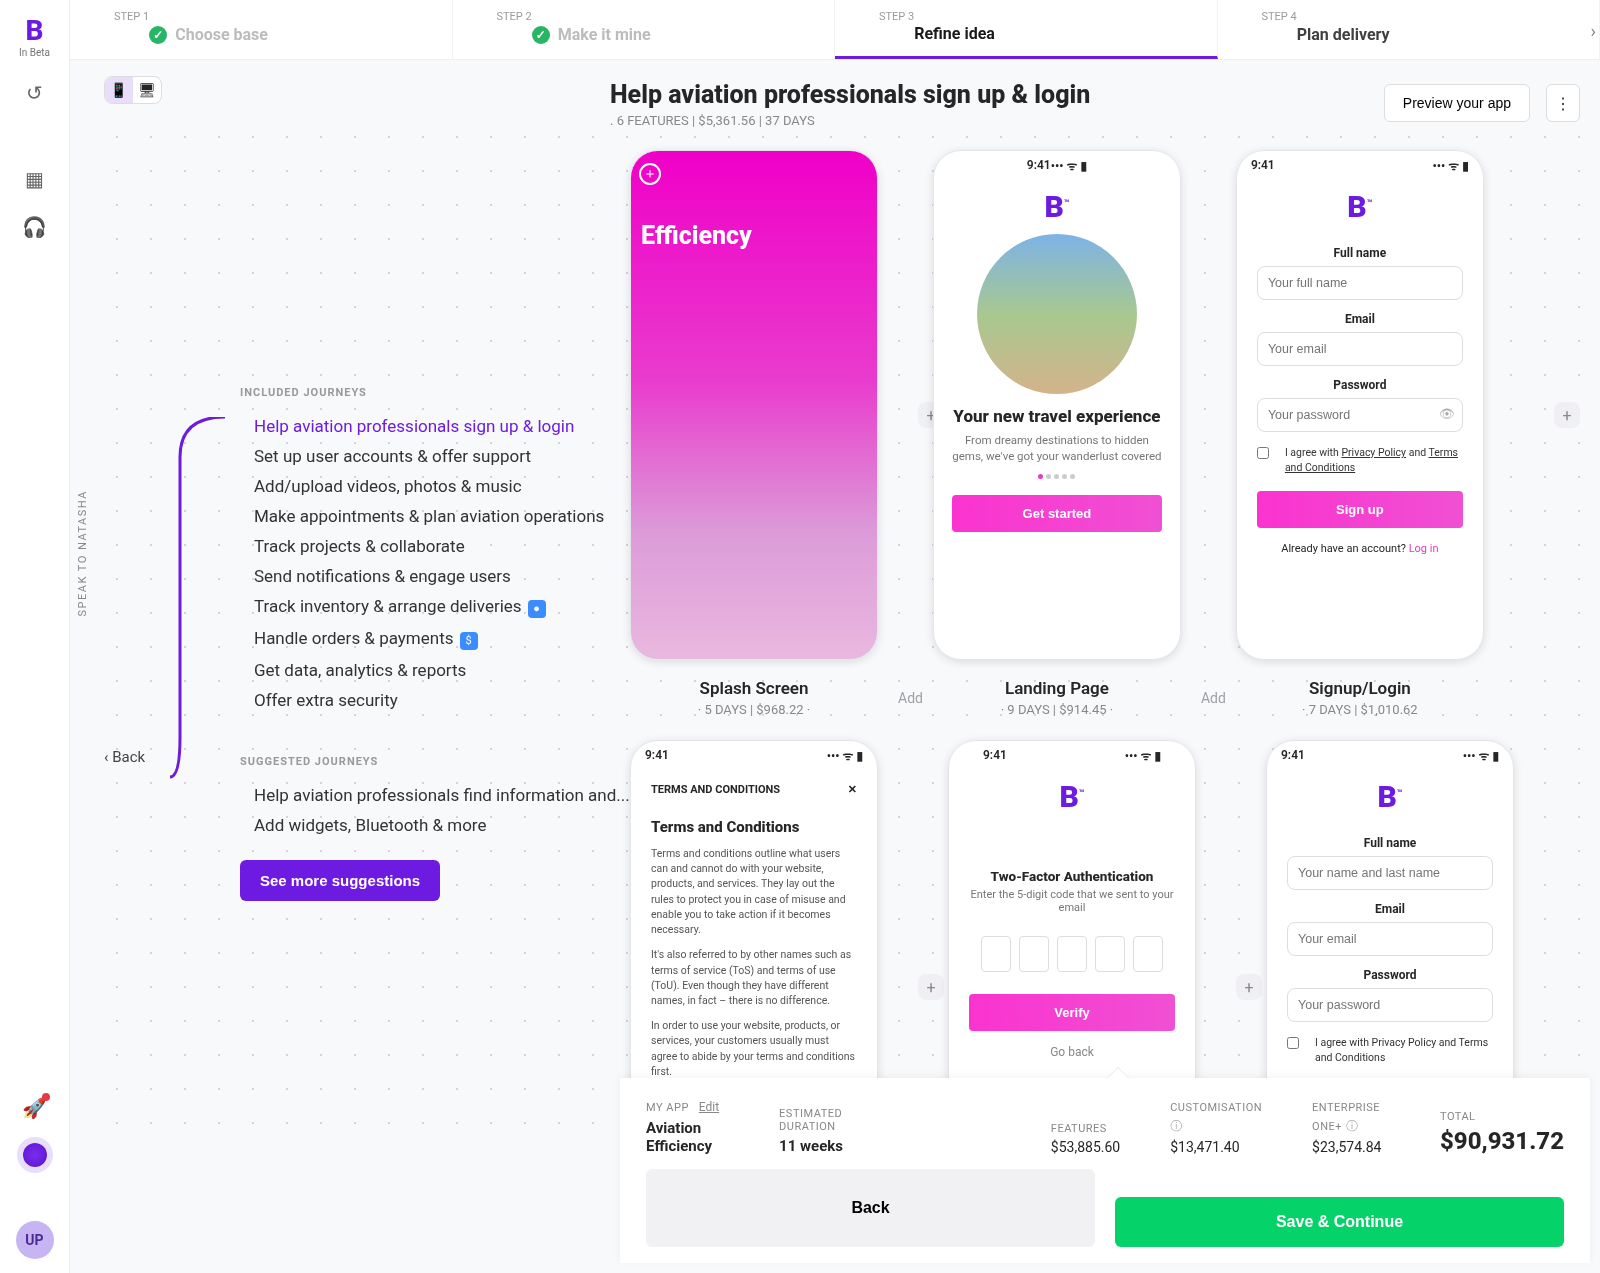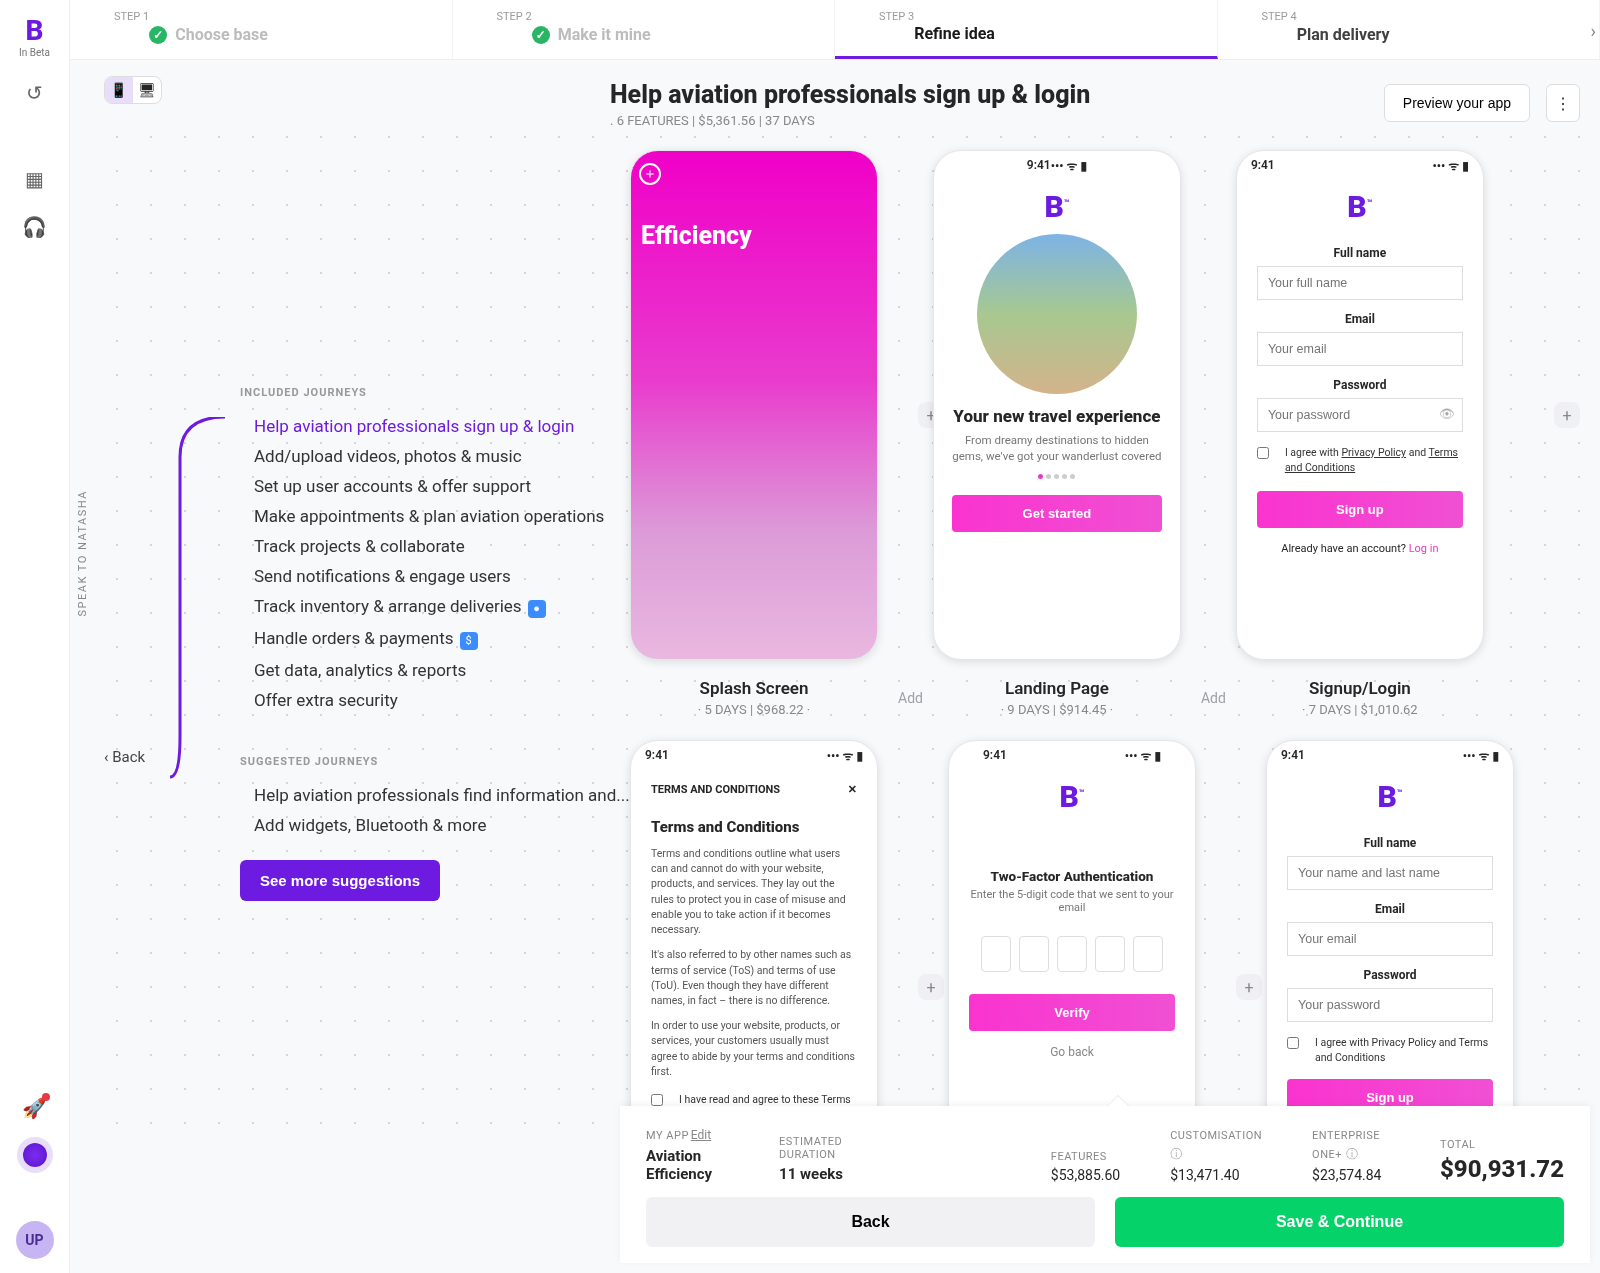--- a/index.html
+++ b/index.html
@@ -58,21 +58,21 @@
 .logo-b { font-size:30px; font-weight:900; color:#6d1be0; margin:10px 0 10px; }
 .hero-img { width:160px; height:160px; border-radius:50%; background:linear-gradient(180deg,#7db3e6,#a7c890,#d4b38b); }
 .landing h3 { font-size:17px; font-weight:800; text-align:center; margin-top:12px; }
 .landing p { font-size:11.5px; color:#777; text-align:center; margin-top:6px; line-height:1.4; }
 .dots { display:flex; gap:3px; justify-content:center; margin:10px 0 16px; }
 .dots span { width:5px;height:5px;border-radius:50%;background:#ccc; }
 .dots span.on { background:#e838c9; }
 .cta { width:100%; background:linear-gradient(90deg,#fa33cf,#f050d4); color:#fff; border:none; border-radius:4px; padding:11px 0; font-size:13px; font-weight:600; cursor:pointer; }
 .form { padding: 0 20px; display:flex; flex-direction:column; font-size:12.5px; }
 .form label { font-weight:700; margin:12px 0 6px; font-size:12px;text-align:center; }
-.form input { border:1px solid #ddd; border-radius:0; padding:9px 10px; font-size:12.5px; color:#888; }
+.form input { border:1px solid #ddd; border-radius:8px; padding:9px 10px; font-size:12.5px; color:#888; }
 .pw { position:relative; }
 .eye { position:absolute; right:8px; top:8px; color:#aaa; }
 .agree { display:flex; align-items:flex-start; gap:16px; font-size:10.5px; margin-top:14px; color:#333; line-height:1.4; }
 .agree input { width:12px;height:12px; margin-top:1px; }
 .agree u { text-decoration:underline; }
 .already { font-size:11px; text-align:center; margin-top:14px; }
 .already a { color:#e838c9; }
 .tc { padding: 8px 20px; }
 .tc-bar { display:flex; justify-content:space-between; align-items:center; font-size:11px; font-weight:700; padding:6px 0 12px; }
 .tc h3 { font-size:15px; font-weight:800; margin:10px 0; }
@@ -87,24 +87,24 @@
 
 .bottombar { position: absolute; left: 620px; right: 10px; bottom: 10px; background: #fff; padding: 18px 26px 16px; display:flex; flex-direction:column; gap:14px; box-shadow: 0 -2px 8px rgba(0,0,0,.05); }
 .bb-row { display:flex; align-items:flex-end; gap:50px; }
 .bb-block { display:flex; flex-direction:column; gap:4px; }
 .bb-k { font-size:11px; color:#888; letter-spacing:.5px; }
 .bb-v { font-size:15px; font-weight:700; }
 .bb-price { font-size:14px;}
 .bb-total { margin-left:auto; }
 .bb-total .t { font-size:24px; font-weight:800; }
 .bb-info { font-size:12px; color:#aaa; }
-.bb-edit { font-size:12px; color:#888; text-decoration:underline; margin-left:2px; cursor:pointer; }
+.bb-edit { font-size:12px; color:#888; text-decoration:underline; margin-left:10px; cursor:pointer; }
 .bb-btns { display:flex; gap:20px; }
 .bb-back { flex:1; background:#f1f1f3; border:none; border-radius:6px; padding:16px 0; font-size:16px; font-weight:700; cursor:pointer; }
-.bb-save { flex:1; background:#06d26a; color:#fff; border:none; border-radius:6px; padding:16px 0; font-size:16px; font-weight:700; cursor:pointer; }
+.bb-save { flex:1; background:#06d26a; color:#fff; border:none; border-radius:6px; padding:16px 0; font-size:16px; font-weight:700; cursor:pointer;margin-top:28px; }
 .notch { position:absolute; top:-8px; left:490px; width:16px; height:16px; background:#fff; transform:rotate(45deg); border:1px solid #eee; border-right:none; border-bottom:none; }
 </style>
 </head>
 <body>
 
 <div class="leftbar">
   <div style="text-align:center">
     <div class="logo">B</div>
     <div class="logo-beta">In Beta</div>
   </div>
@@ -160,22 +160,22 @@
 
 <div class="canvas">
 
   <svg class="bracket">
     <path d="M55 0 Q 10 0 10 40 L 10 320 Q 10 360 0 360" stroke="#6d1be0" stroke-width="3" fill="none"></path>
   </svg>
 
   <div class="journeys">
     <div class="j-head">INCLUDED JOURNEYS</div>
     <div class="j-item sel">Help aviation professionals sign up &amp; login</div>
+    <div class="j-item">Set up user accounts &amp; offer support</div>
     <div class="j-item">Add/upload videos, photos &amp; music</div>
-    <div class="j-item">Set up user accounts &amp; offer support</div>
     <div class="j-item">Make appointments &amp; plan aviation operations</div>
     <div class="j-item">Track projects &amp; collaborate</div>
     <div class="j-item">Send notifications &amp; engage users</div>
     <div class="j-item"><span>Track inventory &amp; arrange deliveries</span><span class="tag">●</span></div>
     <div class="j-item"><span>Handle orders &amp; payments</span><span class="tag" style="background:#3a8cff">$</span></div>
     <div class="j-item">Get data, analytics &amp; reports</div>
     <div class="j-item">Offer extra security</div>
 
     <div style="height:40px"></div>
     <div class="j-head">SUGGESTED JOURNEYS</div>

